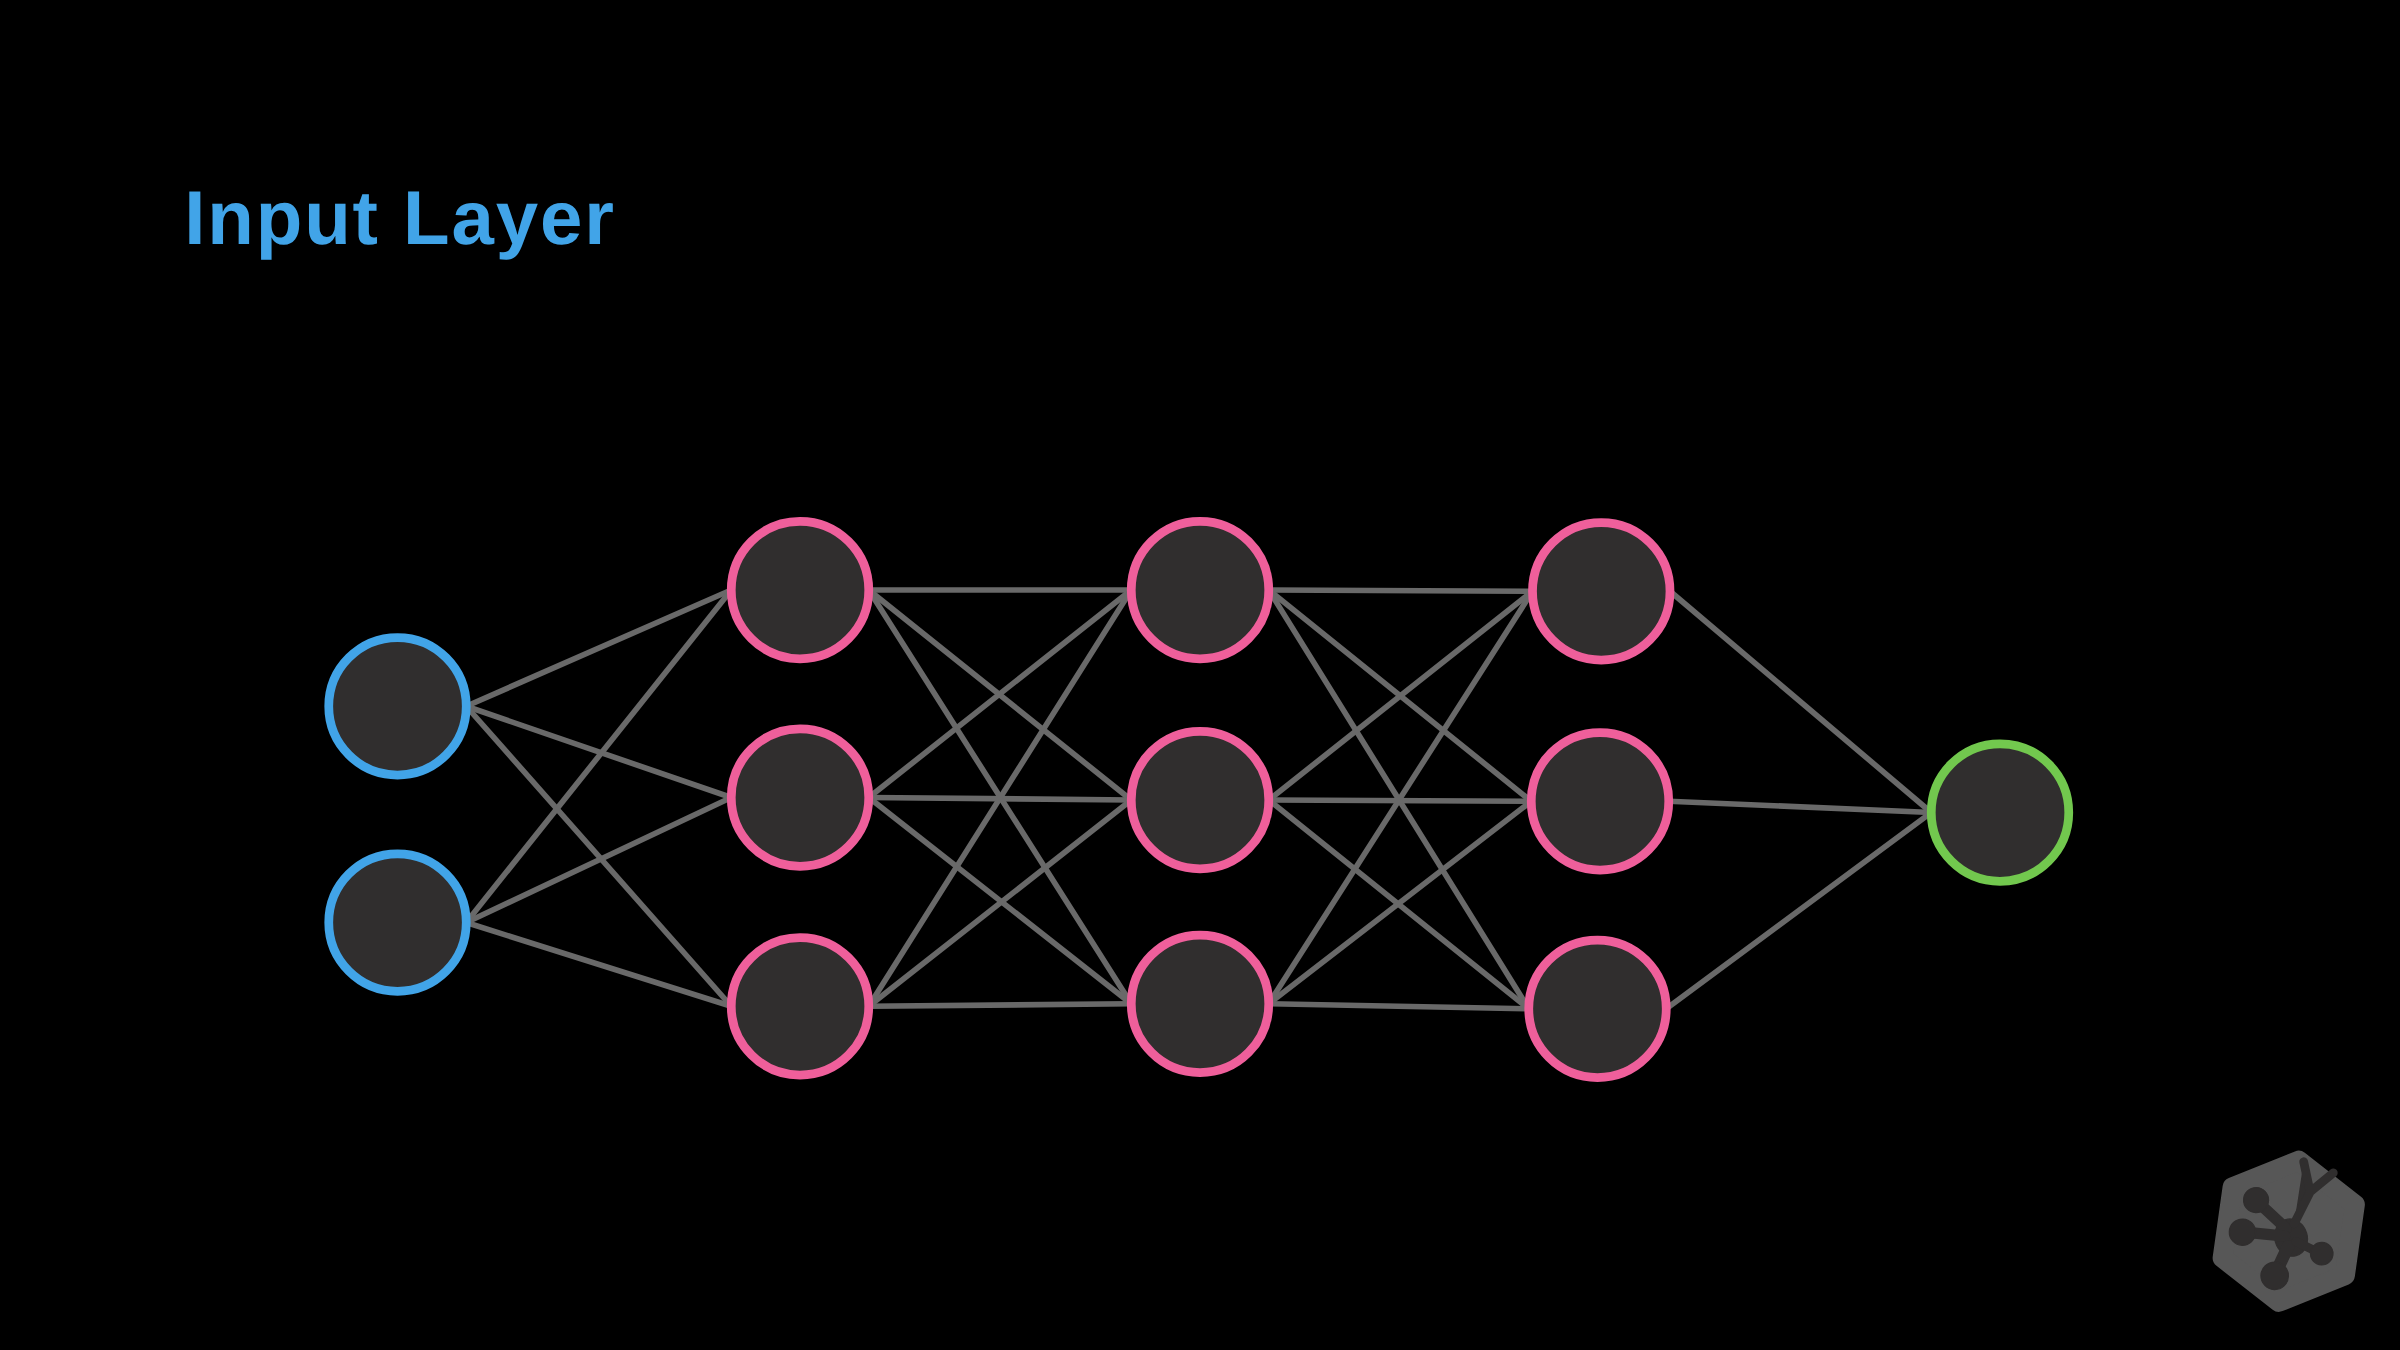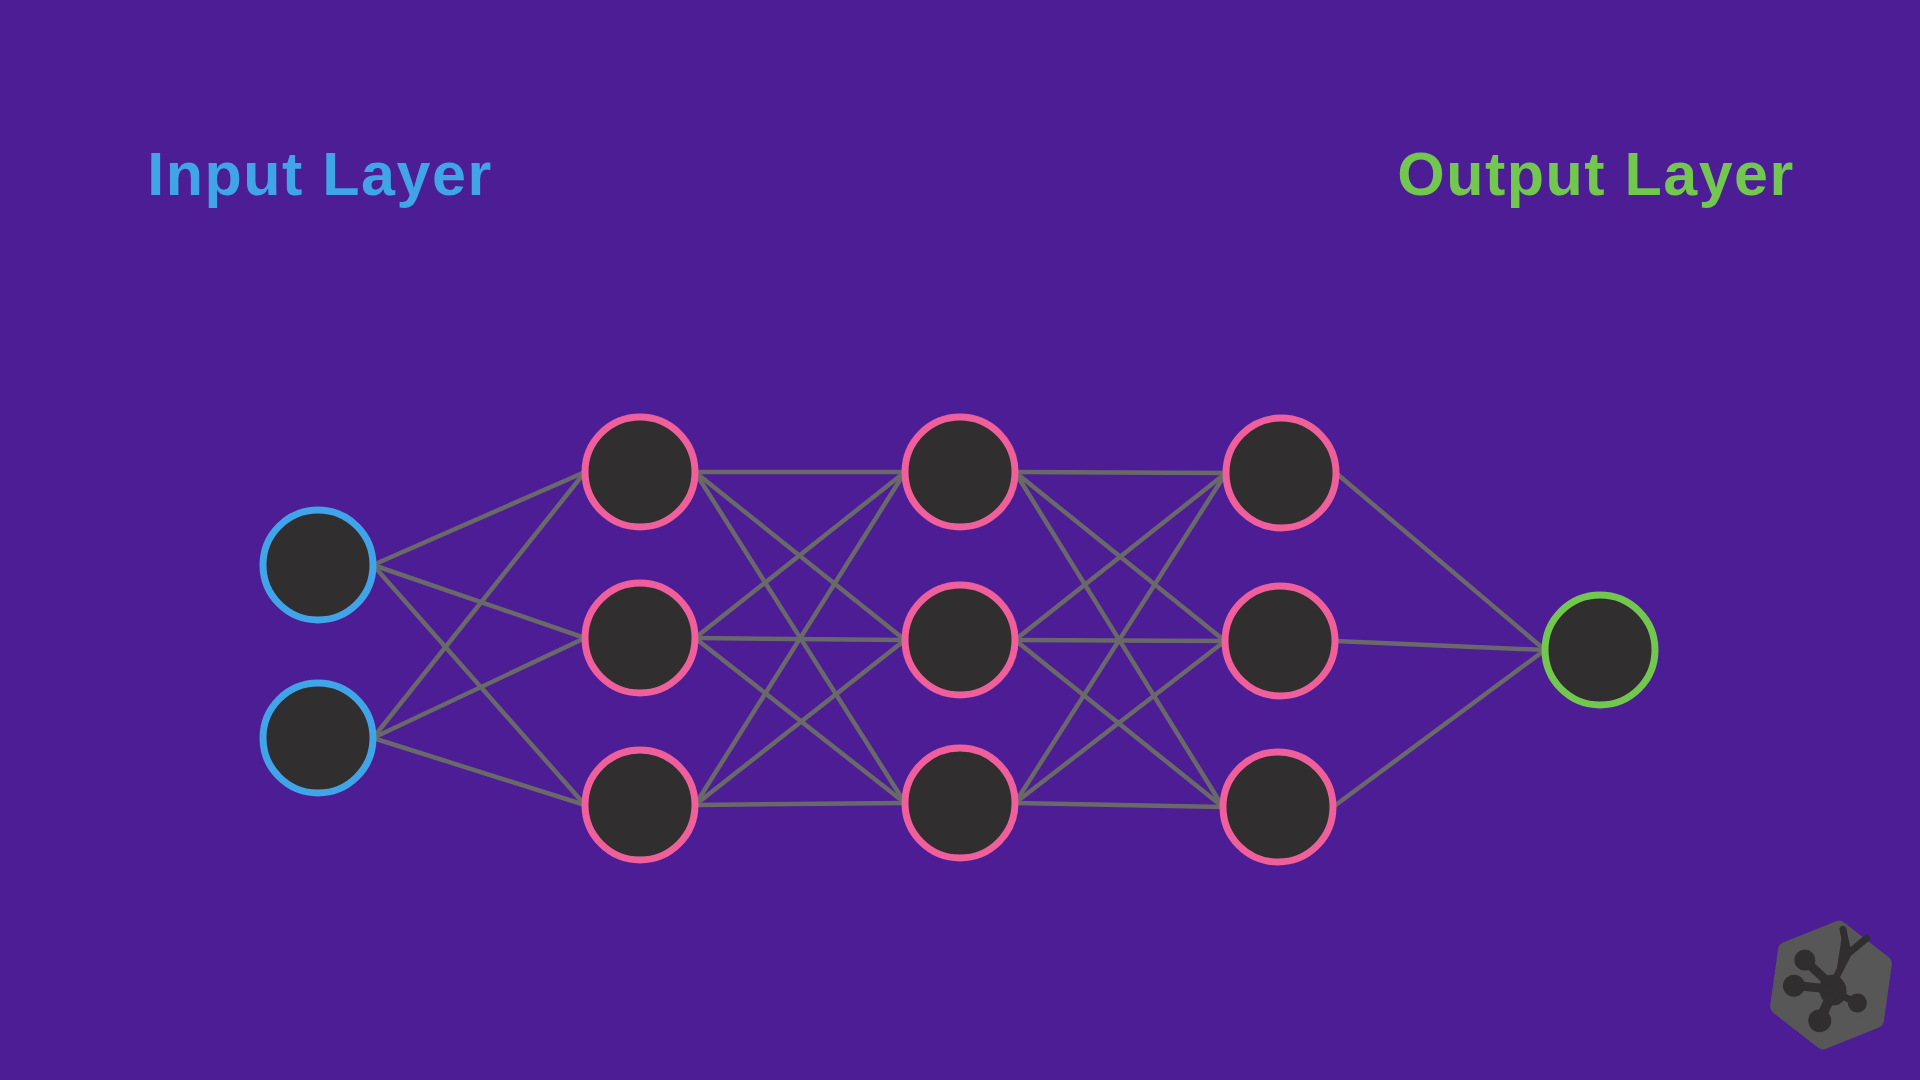--- a/index.html
+++ b/index.html
@@ -4,21 +4,21 @@
 <style>
   html, body {
     margin: 0;
     padding: 0;
     background: #302e2e;
   }
   .canvas {
     position: relative;
     width: 1920px;
     height: 1080px;
-    background: #4c1d95;
+    background: #000000;
     overflow: hidden;
     font-family: "Liberation Sans", sans-serif;
   }
   .layer-label {
     position: absolute;
     top: 139px;
     transform: translateX(-50%);
     font-size: 61px;
     font-weight: bold;
     letter-spacing: 1.5px;
@@ -44,21 +44,20 @@
   }
 </style>
 </head>
 <body>
 
 <div class="canvas">
 
   <div class="layer-label label-input" style="color: rgb(65, 164, 232);">Input Layer</div>
 
 
-  <div class="layer-label label-output" style="color: rgb(114, 200, 78);">Output Layer</div>
 
   <svg id="network-svg" width="1920" height="1080" viewBox="0 0 1920 1080">
     <g>
         <line x1="373" y1="565" x2="585" y2="472" stroke="#696969" stroke-width="4.5" stroke-linecap="round"></line>
         <line x1="373" y1="565" x2="585" y2="638" stroke="#696969" stroke-width="4.5" stroke-linecap="round"></line>
         <line x1="373" y1="565" x2="585" y2="805" stroke="#696969" stroke-width="4.5" stroke-linecap="round"></line>
         <line x1="373" y1="738" x2="585" y2="472" stroke="#696969" stroke-width="4.5" stroke-linecap="round"></line>
         <line x1="373" y1="738" x2="585" y2="638" stroke="#696969" stroke-width="4.5" stroke-linecap="round"></line>
         <line x1="373" y1="738" x2="585" y2="805" stroke="#696969" stroke-width="4.5" stroke-linecap="round"></line>
         <line x1="695" y1="472" x2="905" y2="472" stroke="#696969" stroke-width="4.5" stroke-linecap="round"></line>

